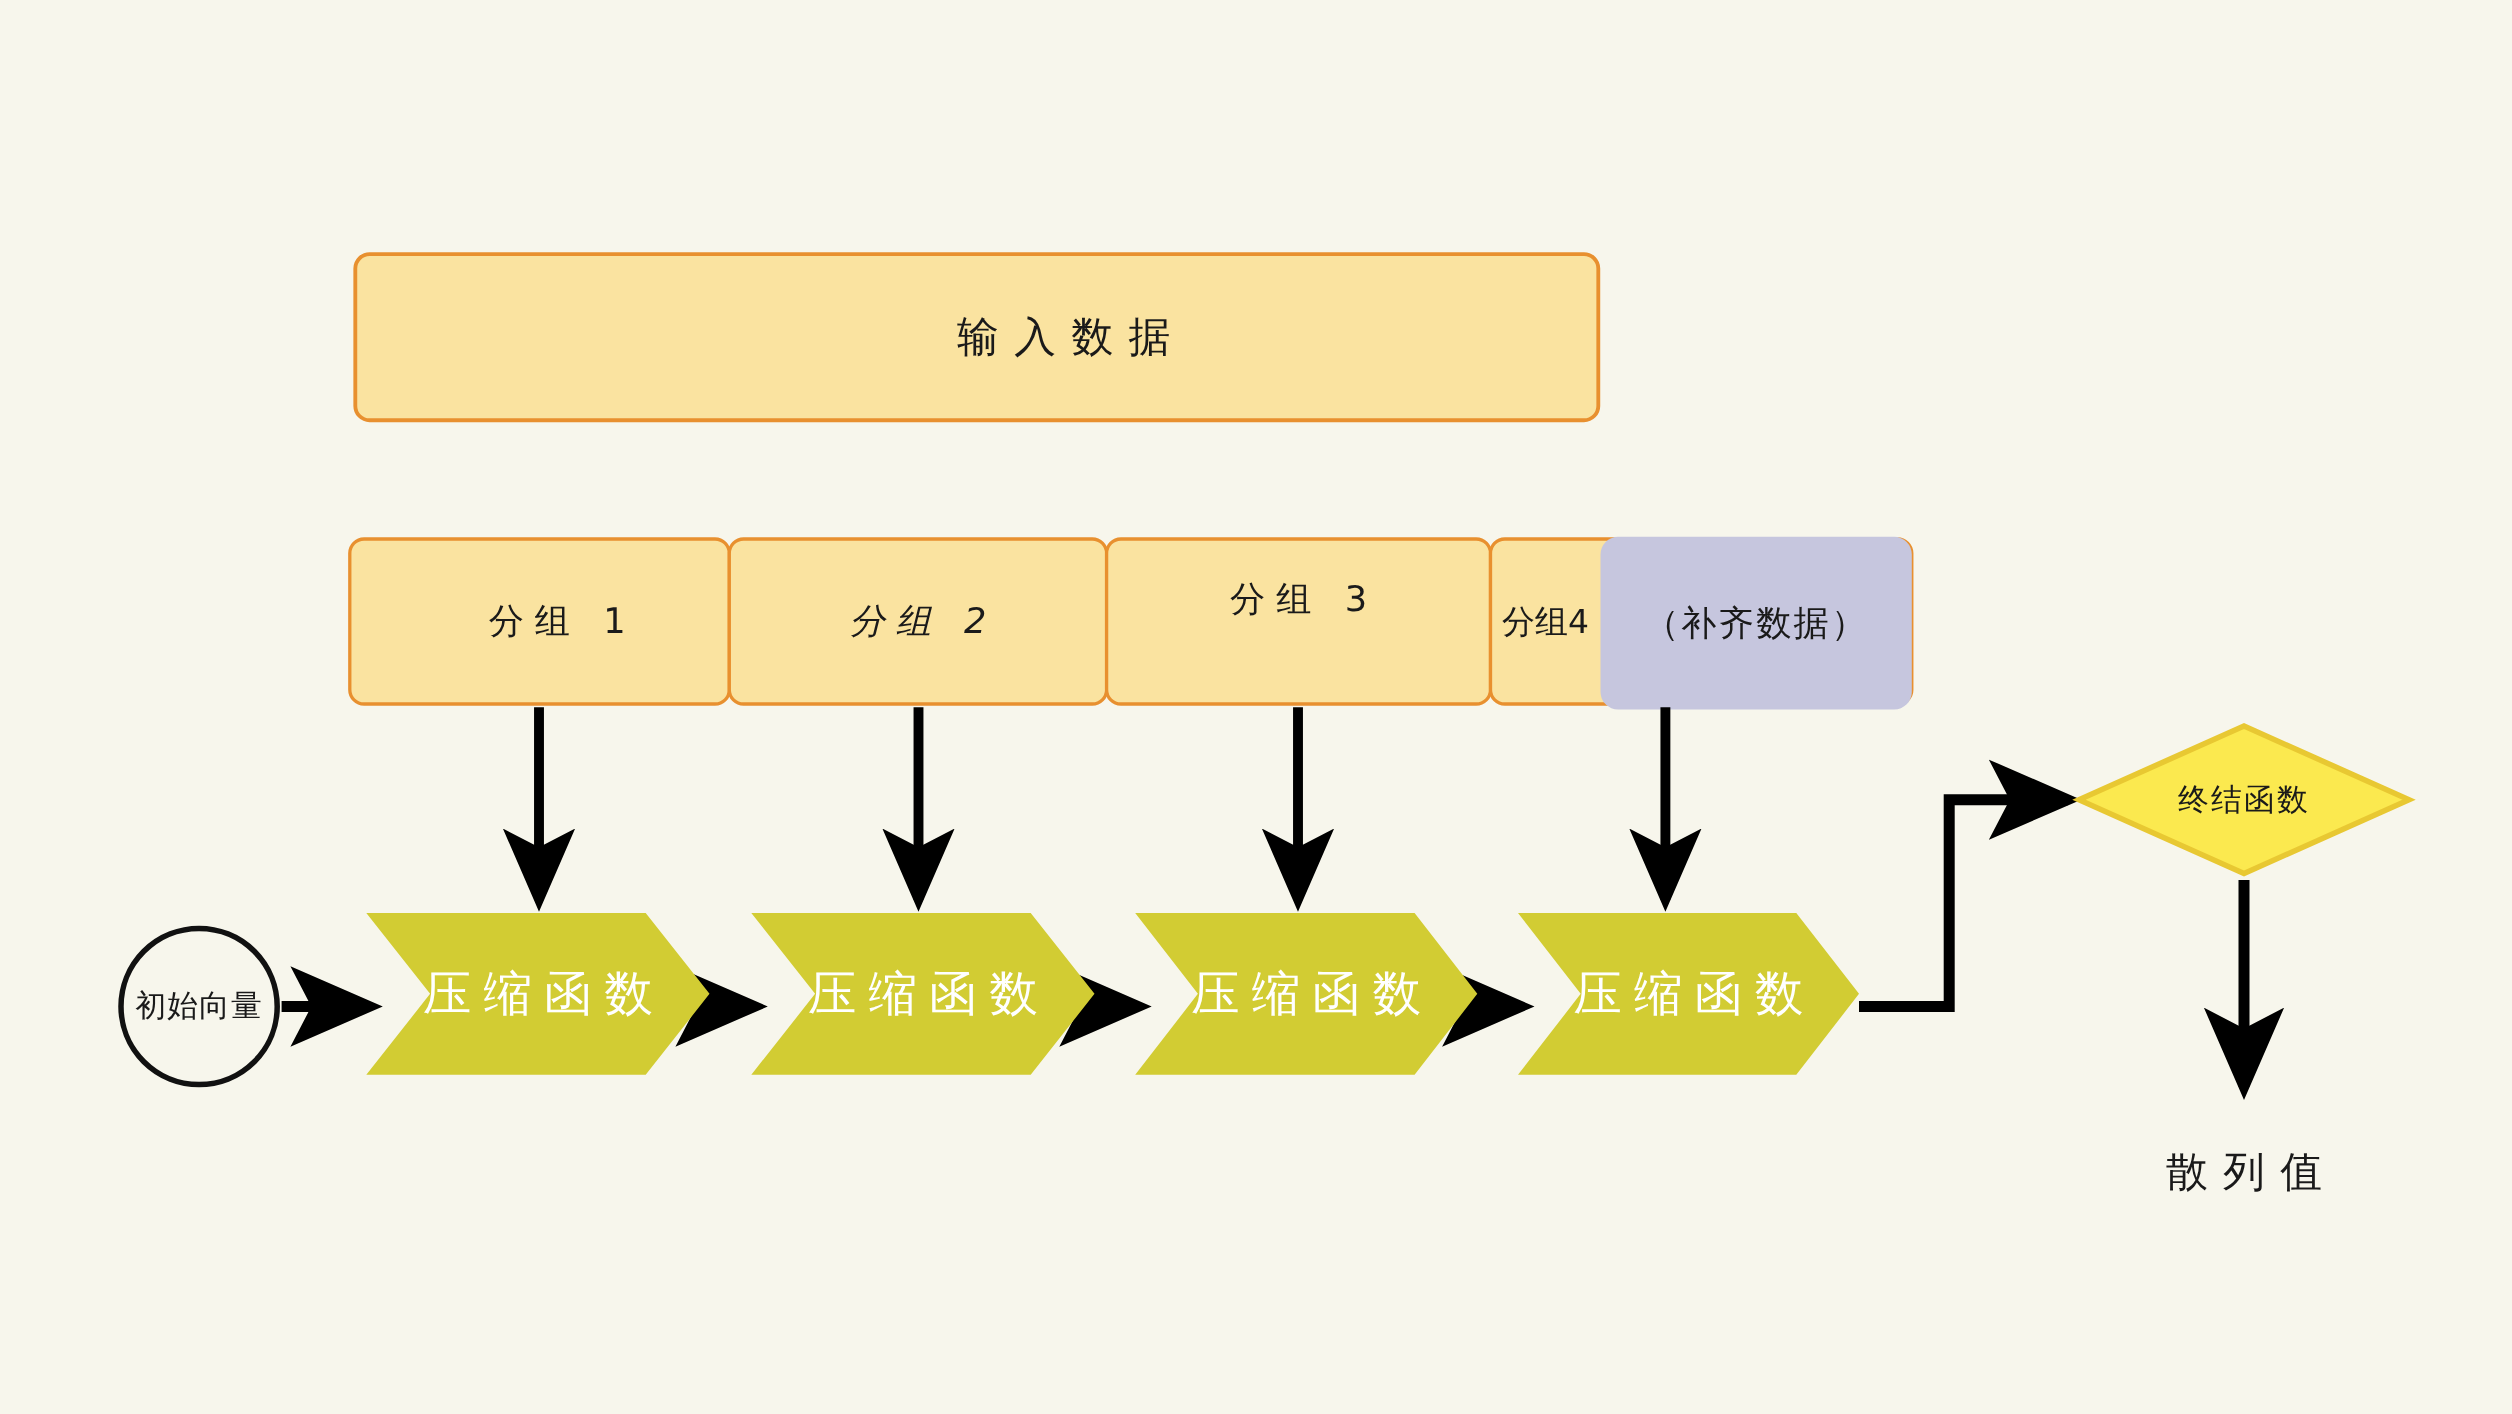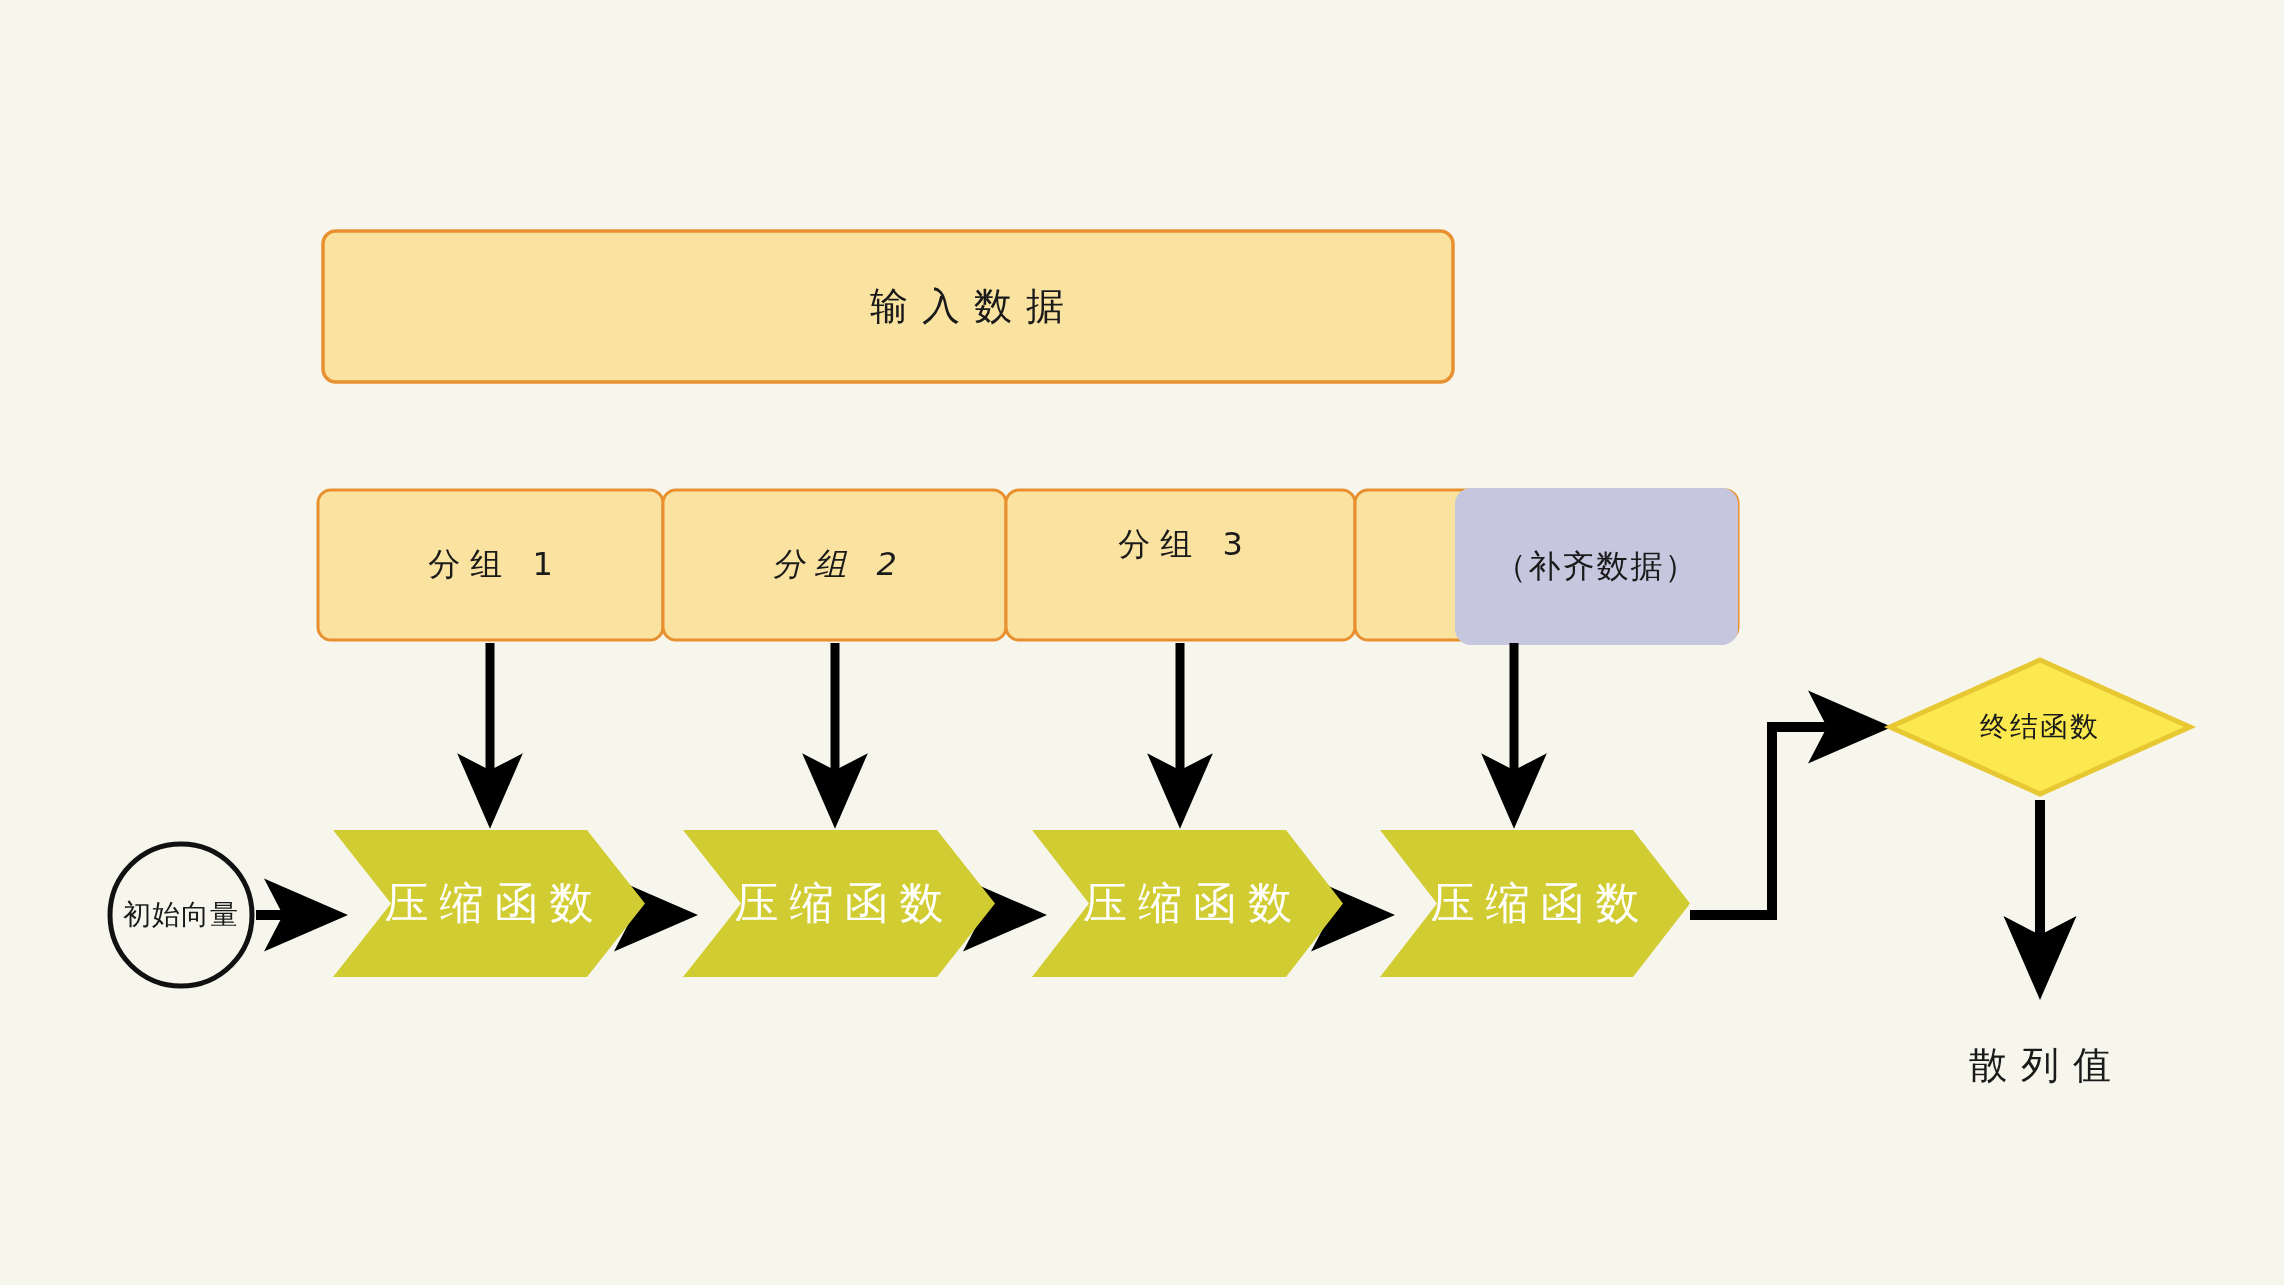--- a/index.html
+++ b/index.html
@@ -66,23 +66,24 @@
 
     <path d="M1690,915 L1772,915 L1772,727 L1880,727" fill="none" stroke="#000000" stroke-width="10" marker-end="url(#ah)"></path>
 
     <path d="M2040,660 L2190,727 L2040,794 L1890,727 Z" fill="#fbe94f" stroke="#e8c832" stroke-width="5"></path>
 
     <line x1="2040" y1="800" x2="2040" y2="988" stroke="#000000" stroke-width="10" marker-end="url(#ah)"></line>
   </svg>
 
   <div class="lbl t-input" style="left:323px;top:231px;width:1288px;height:151px;">输入数据</div>
 
-  <div class="lbl t-group" style="left:318px;top:490px;width:345px;height:150px;">分组 1</div>
+  <div class="lbl t-group" style="left:318px;top:490px;width:345px;height:150px;padding-left:16px;">分组 1</div>
   <div class="lbl t-group" style="left:663px;top:490px;width:343px;height:150px;font-style:italic;">分组 2</div>
   <div class="lbl t-group" style="left:1006px;top:470px;width:349px;height:150px;border-radius:28px;">分组 3</div>
+  <div class="lbl t-group-narrow" style="left:1355px;top:490px;width:100px;height:150px;">分组4</div>
 
   <div class="lbl t-pad" style="left:1455px;top:488px;width:283px;height:157px;">（补齐数据）</div>
 
   <div class="lbl t-circle" style="left:110px;top:845px;width:142px;height:140px;">初始向量</div>
 
   <div class="lbl t-chev" style="left:391px;top:830px;width:196px;height:147px;">压缩函数</div>
   <div class="lbl t-chev" style="left:741px;top:830px;width:196px;height:147px;">压缩函数</div>
   <div class="lbl t-chev" style="left:1089px;top:830px;width:197px;height:147px;">压缩函数</div>
   <div class="lbl t-chev" style="left:1437px;top:830px;width:196px;height:147px;">压缩函数</div>
 

